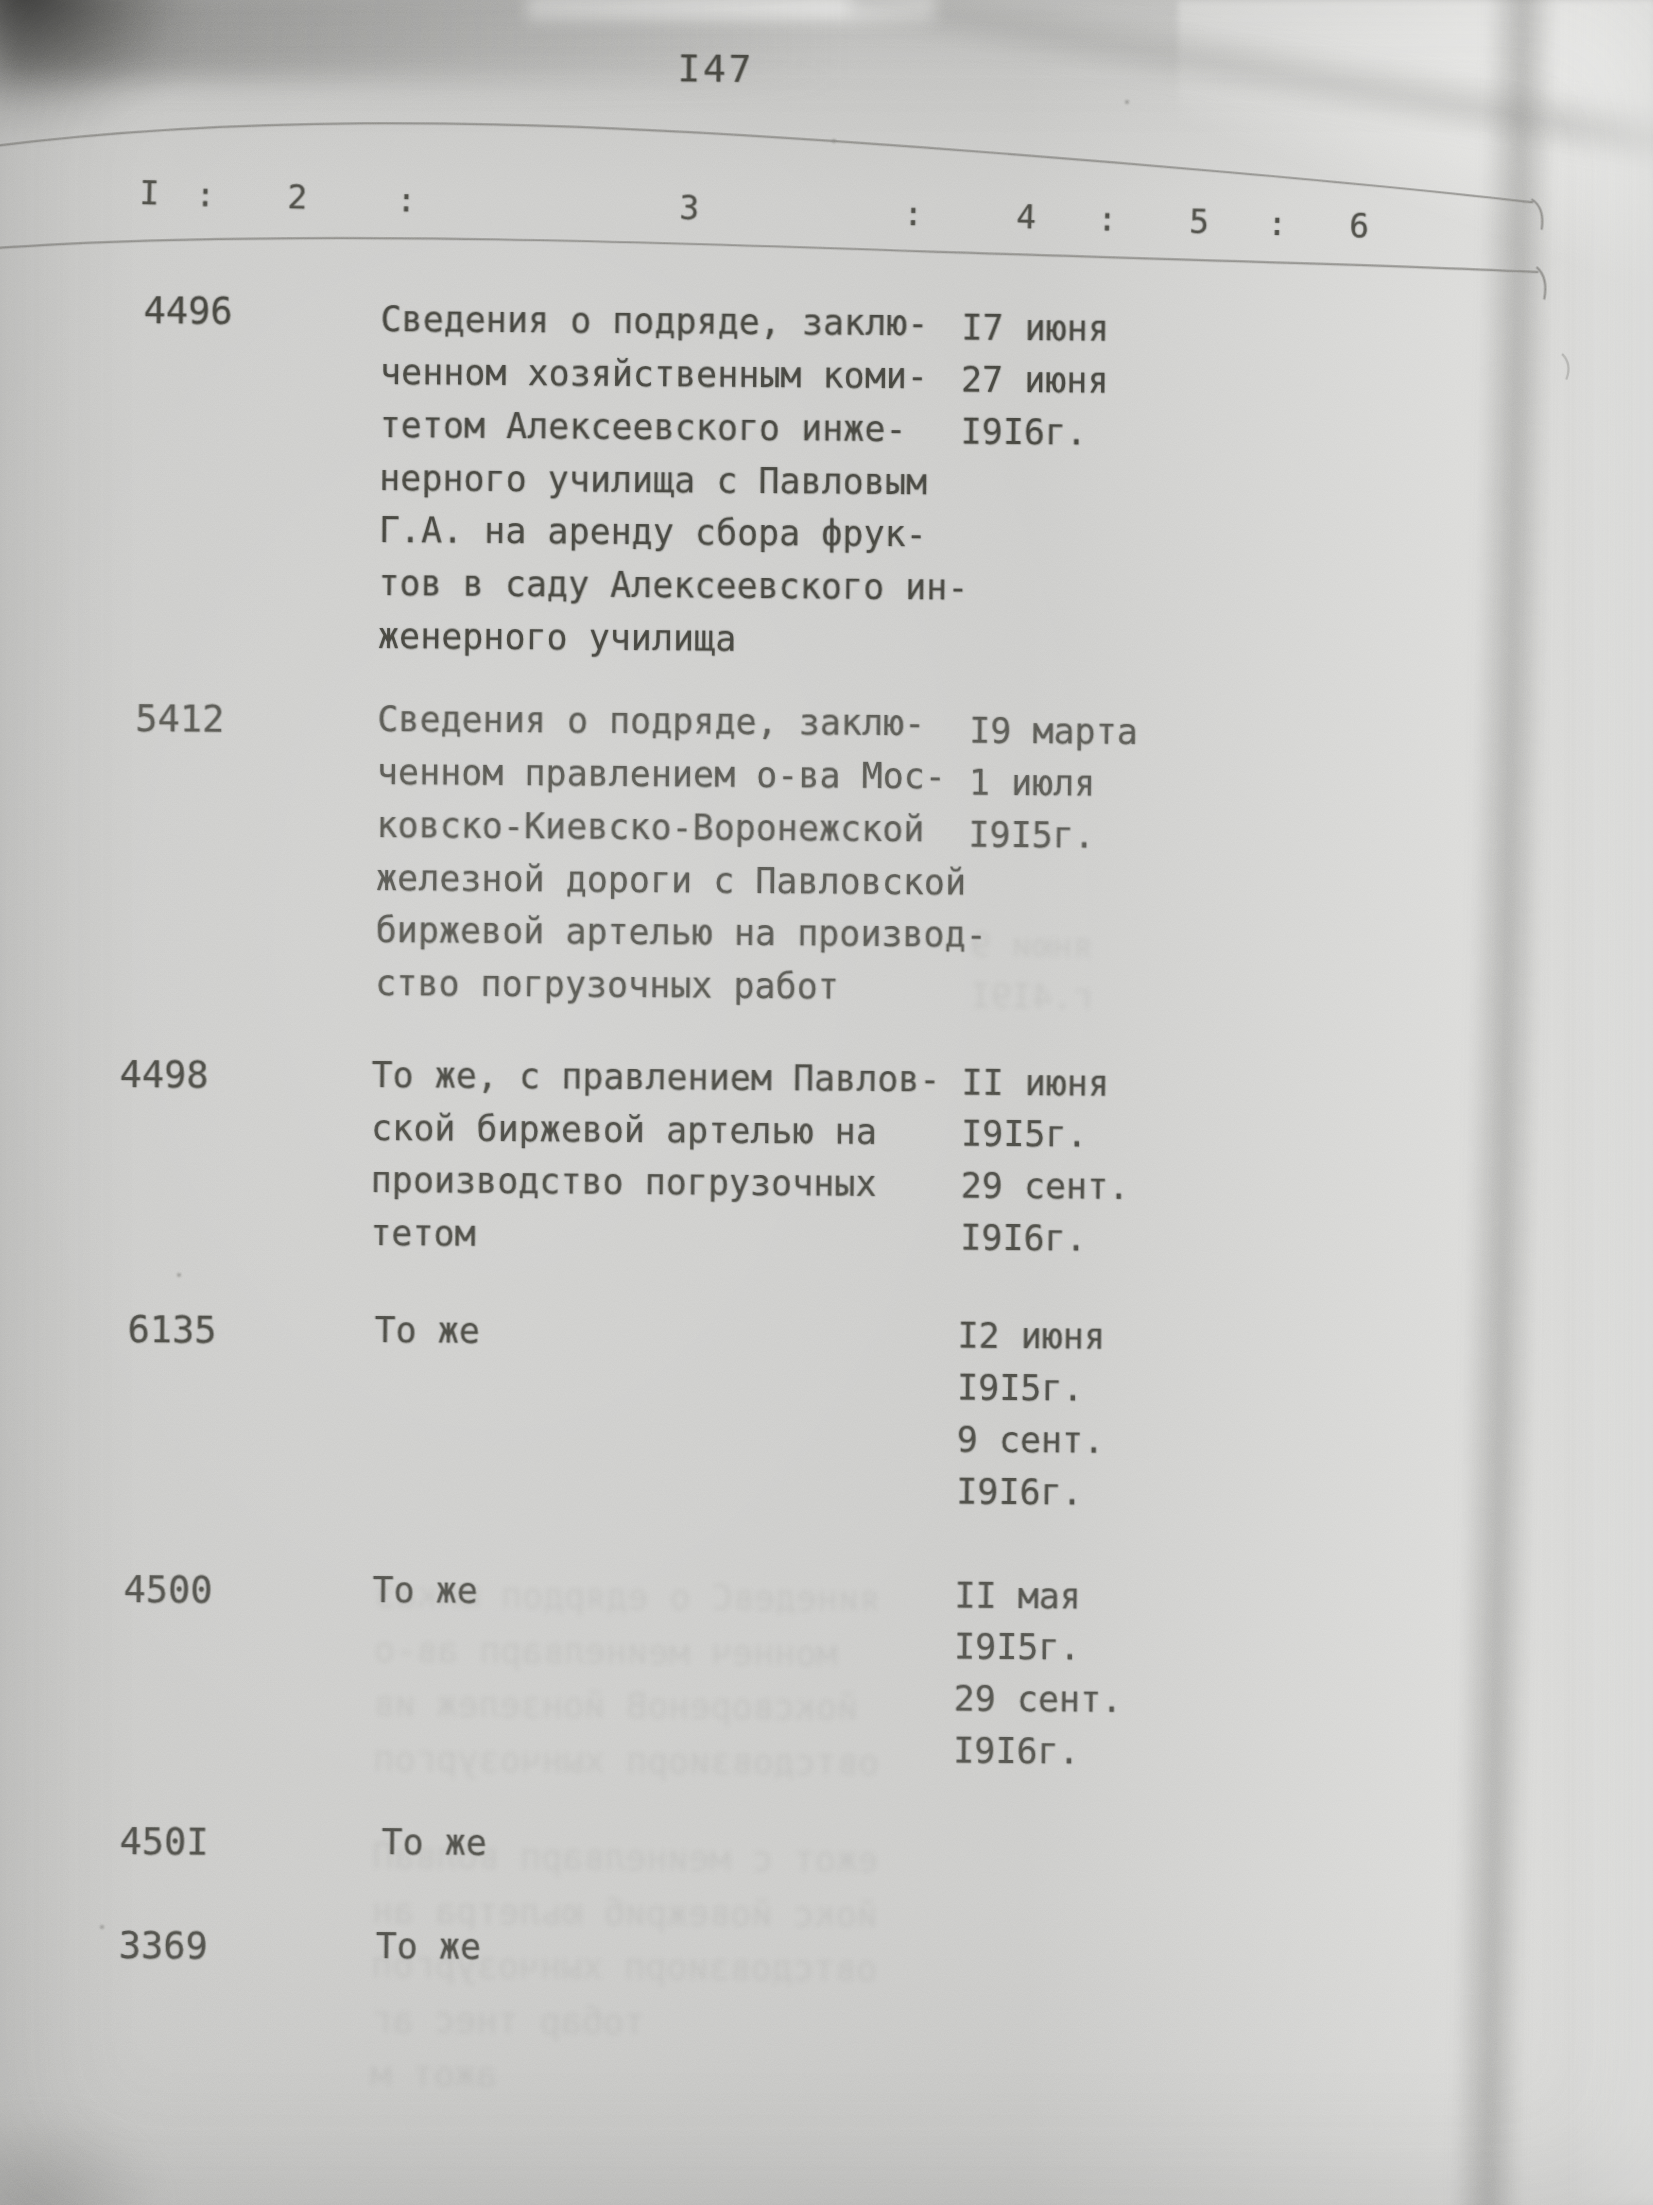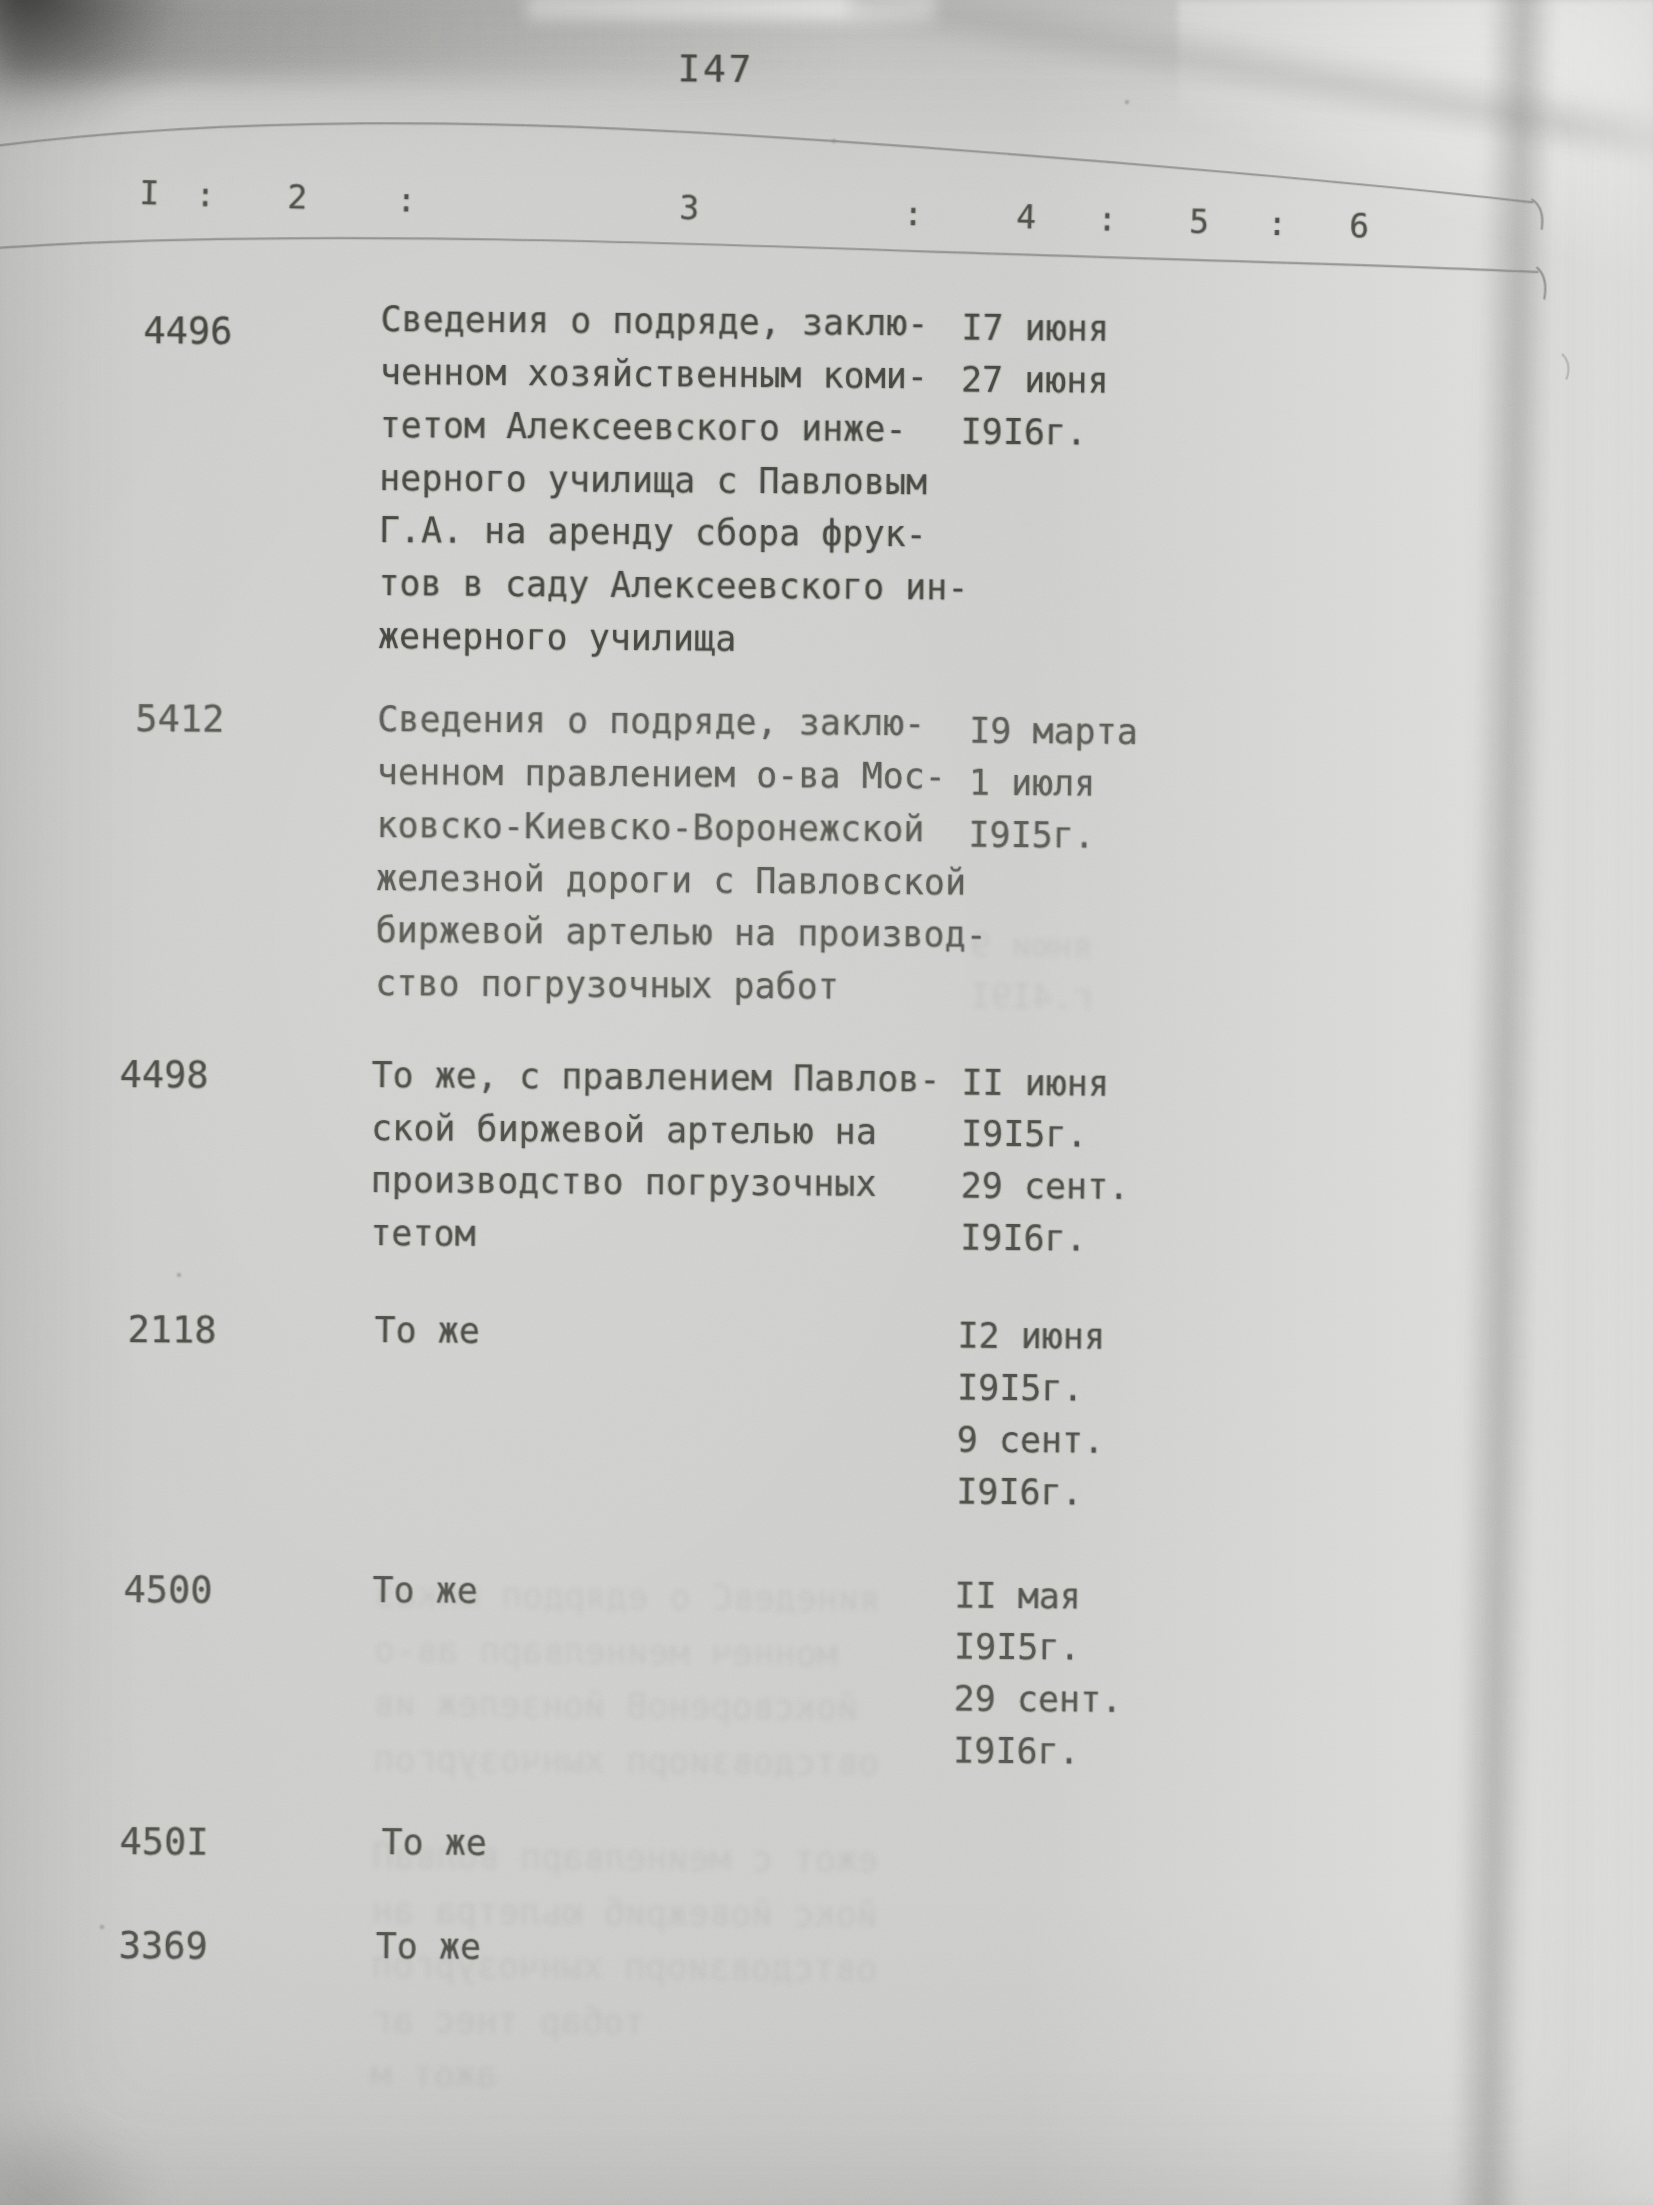--- a/index.html
+++ b/index.html
@@ -95,21 +95,21 @@
         <div class="tw hdr" style="left: 681px; top: 175px;">3</div>
         <div class="tw hdr" style="left: 905px; top: 175px;">:</div>
         <div class="tw hdr" style="left: 1018px; top: 175px;">4</div>
         <div class="tw hdr" style="left: 1099px; top: 175px;">:</div>
         <div class="tw hdr" style="left: 1191px; top: 175px;">5</div>
         <div class="tw hdr" style="left: 1269px; top: 175px;">:</div>
         <div class="tw hdr" style="left: 1351px; top: 175px;">6</div>
       </div>
     <div id="entries">
         <div style="opacity: 1;">
-          <div class="tw entry-num" style="left: 146px; top: 311px;">4496</div>
+          <div class="tw entry-num" style="left: 146px; top: 291px;">4496</div>
           <div class="tw" style="left: 383px; top: 299px;">Сведения о подряде, заклю-</div>
           <div class="tw" style="left: 383px; top: 352px;">ченном хозяйственным коми-</div>
           <div class="tw" style="left: 383px; top: 405px;">тетом Алексеевского инже-</div>
           <div class="tw" style="left: 383px; top: 458px;">нерного училища с Павловым</div>
           <div class="tw" style="left: 383px; top: 510px;">Г.А. на аренду сбора фрук-</div>
           <div class="tw" style="left: 383px; top: 563px;">тов в саду Алексеевского ин-</div>
           <div class="tw" style="left: 383px; top: 616px;">женерного училища</div>
           <div class="tw" style="left: 964px; top: 303px;">I7 июня</div>
           <div class="tw" style="left: 964px; top: 355px;">27 июня</div>
           <div class="tw" style="left: 964px; top: 407px;">I9I6г.</div>
@@ -131,21 +131,21 @@
           <div class="tw" style="left: 380px; top: 1055px;">То же, с правлением Павлов-</div>
           <div class="tw" style="left: 380px; top: 1108px;">ской биржевой артелью на</div>
           <div class="tw" style="left: 380px; top: 1160px;">производство погрузочных</div>
           <div class="tw" style="left: 380px; top: 1213px;">тетом</div>
           <div class="tw" style="left: 970px; top: 1058px;">II июня</div>
           <div class="tw" style="left: 970px; top: 1109px;">I9I5г.</div>
           <div class="tw" style="left: 970px; top: 1161px;">29 сент.</div>
           <div class="tw" style="left: 970px; top: 1213px;">I9I6г.</div>
         </div>
         <div style="opacity: 0.95;">
-          <div class="tw entry-num" style="left: 138px; top: 1310px;">2118</div>
+          <div class="tw entry-num" style="left: 138px; top: 1310px;">6135</div>
           <div class="tw" style="left: 385px; top: 1310px;">То же</div>
           <div class="tw" style="left: 968px; top: 1311px;">I2 июня</div>
           <div class="tw" style="left: 968px; top: 1363px;">I9I5г.</div>
           <div class="tw" style="left: 968px; top: 1415px;">9 сент.</div>
           <div class="tw" style="left: 968px; top: 1467px;">I9I6г.</div>
         </div>
         <div style="opacity: 0.9;">
           <div class="tw entry-num" style="left: 136px; top: 1570px; text-align: right;">4500</div>
           <div class="tw" style="left: 385px; top: 1570px;">То же</div>
           <div class="tw" style="left: 967px; top: 1571px;">II мая</div>

